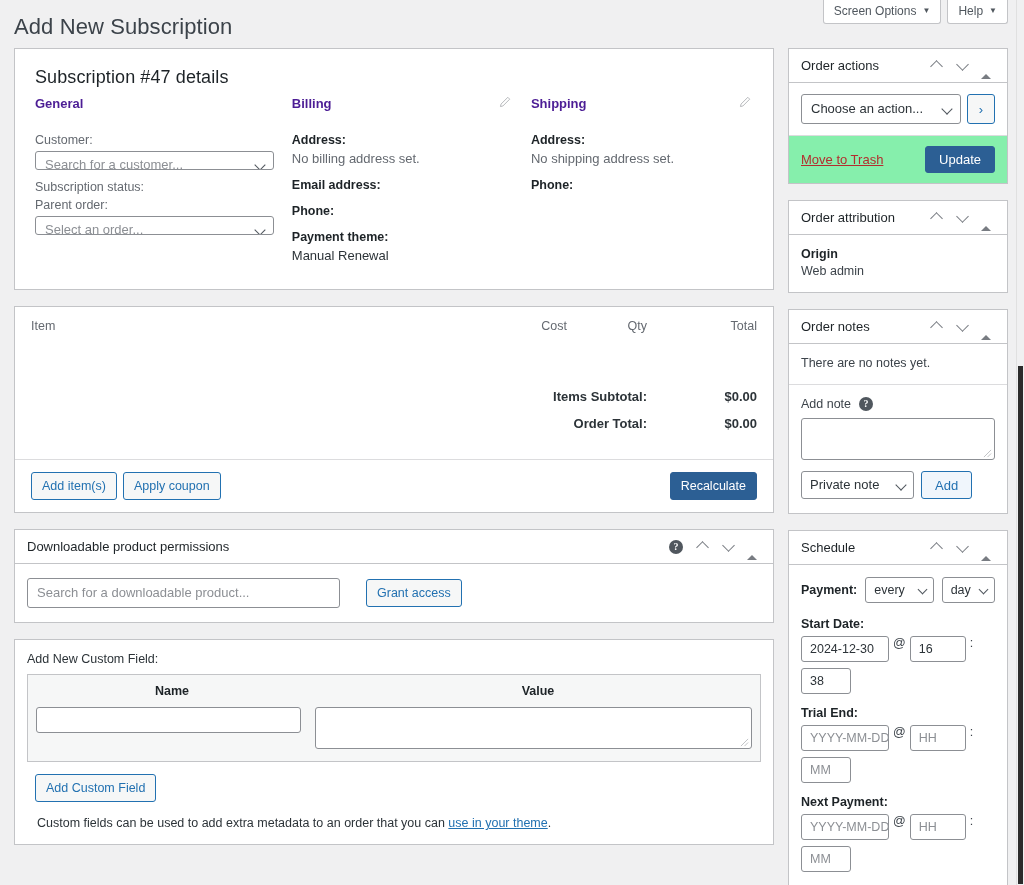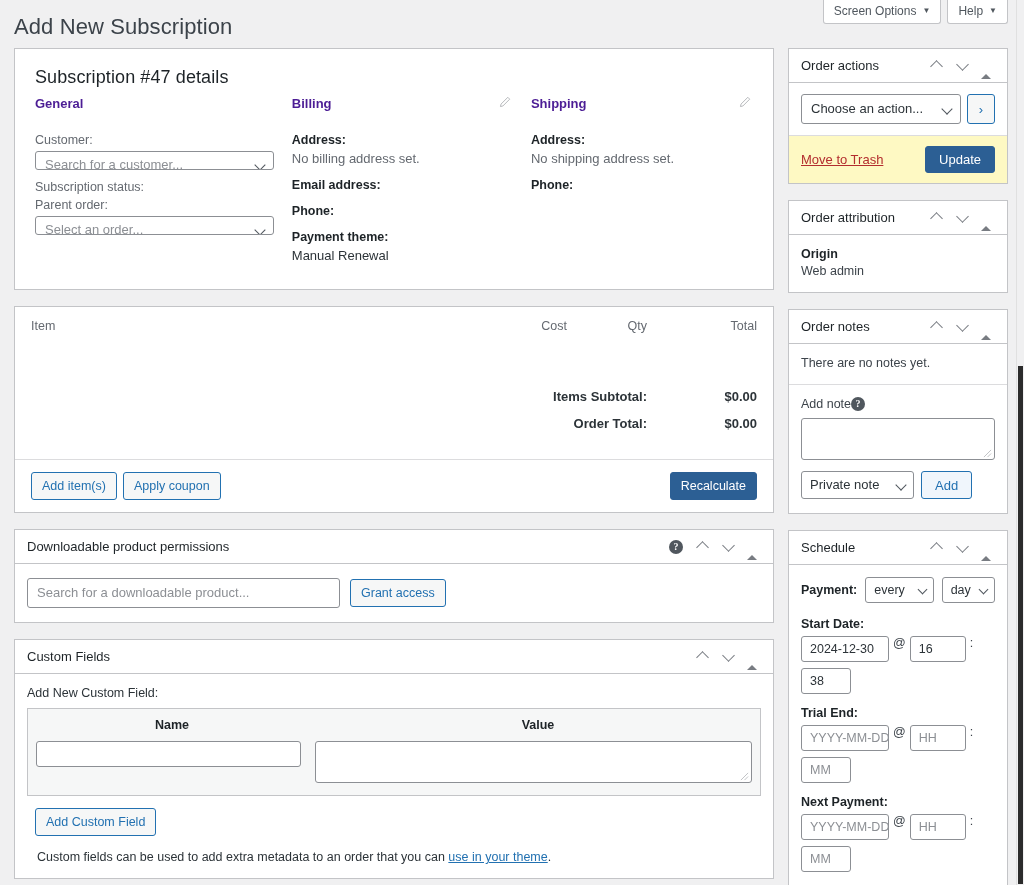--- a/index.html
+++ b/index.html
@@ -150,21 +150,21 @@
     font-size: 12.5px; cursor: pointer; white-space: nowrap;
   }
   .btn.gray { border-color: #2271b1; background: #f6f7f7; }
   .btn.primary {
     background: #2c5f94; border-color: #2c5f94; color: #fff;
   }
   .btn + .btn { margin-left: 6px; }
   .spacer { flex: 1; }
 
   
-  .dl-body { padding: 14px 12px; display: flex; align-items: center; gap: 10px; }
+  .dl-body { padding: 14px 12px; display: flex; align-items: center; gap: 26px; }
   .txt {
     height: 30px; border: 1px solid #8c8f94; border-radius: 3px; background: #fff;
     font-size: 13px; color: #8c8f94; padding: 0 9px; line-height: 28px;
     white-space: nowrap; overflow: hidden;
   }
   .dl-search { width: 313px; }
 
   
   .cf-body { padding: 12px 12px 14px 12px; }
   .cf-lbl { font-size: 12.5px; color: #2c3338; margin-bottom: 8px; }
@@ -208,42 +208,42 @@
     border-left: 1.6px solid #50575e; border-bottom: 1.6px solid #50575e;
     transform: rotate(-45deg);
   }
   .oa-go {
     width: 28px; height: 30px; border: 1px solid #2271b1; border-radius: 3px;
     background: #f6f7f7; color: #2271b1; font-size: 13px;
     display: flex; align-items: center; justify-content: center; cursor: pointer;
   }
   .oa-foot {
     border-top: 1px solid #dcdcde; padding: 10px 12px;
-    display: flex; align-items: center; background: #fef9c3;
+    display: flex; align-items: center; background: #86efac;
   }
   .trash-link { color: #b32d2e; font-size: 13px; text-decoration: underline; cursor: pointer; }
   .update-btn {
     background: #2c5f94; color: #fff; border: 1px solid #2c5f94;
     border-radius: 3px; padding: 5px 13px; font-size: 13px; cursor: pointer;
   }
 
   
   .attr-body { padding: 12px 12px 14px 12px; }
   .attr-k { font-size: 12.5px; font-weight: bold; color: #1d2327; margin-bottom: 3px; }
   .attr-v { font-size: 12.5px; color: #3c434a; }
 
   
   .notes-empty {
     padding: 12px 12px 14px 12px; font-size: 12.5px; color: #3c434a;
     border-bottom: 1px solid #dcdcde;
   }
   .notes-add { padding: 12px 12px 14px 12px; }
   .add-note-lbl {
     font-size: 12.5px; color: #3c434a; display: flex; align-items: flex-start;
-    gap: 0; margin-bottom: 7px;
+    gap: 8px; margin-bottom: 7px;
   }
   .note-area {
     width: 100%; height: 42px; border: 1px solid #8c8f94; border-radius: 3px;
     background: #fff; position: relative; margin-bottom: 11px;
   }
   .note-row { display: flex; gap: 7px; }
   .note-sel {
     width: 113px; height: 28px; border: 1px solid #8c8f94; border-radius: 3px;
     background: #fff; font-size: 13px; color: #2c3338; padding: 0 24px 0 8px;
     line-height: 26px; position: relative; cursor: pointer;
@@ -406,32 +406,20 @@
           <span class="hicon"><span class="tri"></span></span>
         </div>
       </div>
       <div class="dl-body">
         <div class="txt dl-search">Search for a downloadable product...</div>
         <div class="btn gray">Grant access</div>
       </div>
     </div>
 
     <div class="box">
-      <div class="box-head">
-        <div class="box-title">Custom Fields</div>
-        <div class="head-icons">
-          <span class="hicon">
-              <span class="chev up"></span>
-            </span>
-          <span class="hicon">
-              <span class="chev dn"></span>
-            </span>
-          <span class="hicon"><span class="tri"></span></span>
-        </div>
-      </div>
       <div class="cf-body">
         <div class="cf-lbl">Add New Custom Field:</div>
         <div class="cf-table">
           <div class="cf-thead">
             <div class="cf-th name">Name</div>
             <div class="cf-th value">Value</div>
           </div>
           <div class="cf-trow">
             <div class="cf-name-in"></div>
             <div class="cf-val-in">

